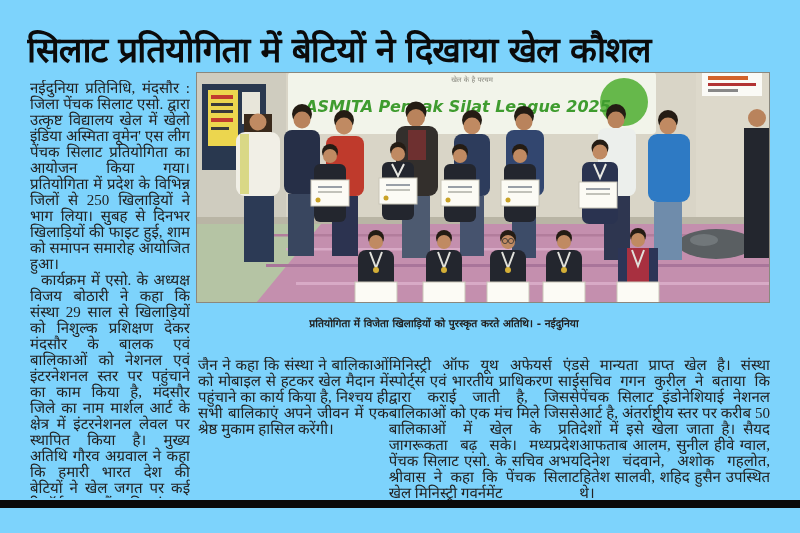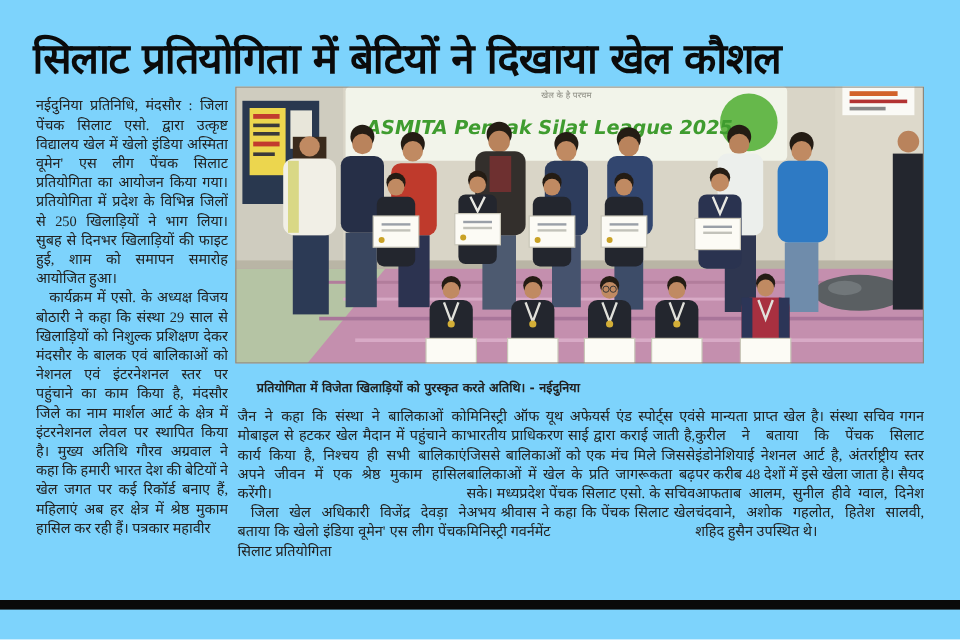--- a/index.html
+++ b/index.html
@@ -2,29 +2,29 @@
 <html><head>
 <meta charset="utf-8">
 <style>
   html,body{margin:0;padding:0;background:#ffffff;}
   .page{position:relative;width:800px;height:533px;background:#7dd3fc;overflow:hidden;
         font-family:"Liberation Serif","DejaVu Serif",serif;color:#1a1a1a;}
   .headline{position:absolute;left:27px;top:24px;width:746px;height:54px;
         font-family:"DejaVu Sans","Liberation Sans",sans-serif;
         font-weight:bold;font-size:35px;line-height:52px;color:#0b0b0b;
         letter-spacing:-1px;white-space:nowrap;overflow:hidden;}
-  .bodytext{font-size:12px;line-height:16px;text-align:justify;color:#222;}
+  .bodytext{font-size:15px;line-height:16px;text-align:justify;color:#222;}
   .bodytext p{margin:0;}
   .bodytext p.indent{text-indent:11px;font-family:Liberation Serif, serif;}
   .col1{position:absolute;left:30px;top:80px;width:160px;height:418px;overflow:hidden;}
   .photo-wrap{position:absolute;left:196px;top:72px;width:574px;height:231px;}
   .caption{position:absolute;left:214px;top:316px;width:460px;
         font-size:10.5px;font-weight:bold;color:#222;
-        font-family:"DejaVu Sans","Liberation Sans",sans-serif;}
-  .bottom-cols{position:absolute;left:198px;top:339px;width:572px;height:158px;
+        font-family:"DejaVu Sans","Liberation Sans",sans-serif;text-align:center;}
+  .bottom-cols{position:absolute;left:198px;top:357px;width:572px;height:158px;
         display:flex;}
   .bottom-cols .bcol{flex:1 1 0;overflow:hidden;}
   .black-bar{position:absolute;left:0;top:500px;width:800px;height:8px;background:#0a0a0a;}
   svg text{font-family:"DejaVu Sans","Liberation Sans",sans-serif;}
 </style>
 </head>
 <body>
 
 <div class="page">
 
@@ -226,25 +226,24 @@
 
       <rect x="0.5" y="0.5" width="573" height="230" fill="none" stroke="#8a887e"></rect>
     </svg>
   </div>
 
   <div class="caption">प्रतियोगिता में विजेता खिलाड़ियों को पुरस्कृत करते अतिथि। - नईदुनिया</div>
 
   <div class="bottom-cols">
     <div class="bcol bodytext">
       <p>जैन ने कहा कि संस्था ने बालिकाओं को मोबाइल से हटकर खेल मैदान में पहुंचाने का कार्य किया है, निश्चय ही सभी बालिकाएं अपने जीवन में एक श्रेष्ठ मुकाम हासिल करेंगी।</p>
-      <p class="indent">जिला खेल अधिकारी विजेंद्र देवड़ा ने बताया कि खेलो इंडिया वूमेन' एस लीग पेंचक सिलाट प्रतियोगिता</p>
     </div>
     <div class="bcol bodytext">
       <p>मिनिस्ट्री ऑफ यूथ अफेयर्स एंड स्पोर्ट्स एवं भारतीय प्राधिकरण साई द्वारा कराई जाती है, जिससे बालिकाओं को एक मंच मिले जिससे बालिकाओं में खेल के प्रति जागरूकता बढ़ सके। मध्यप्रदेश पेंचक सिलाट एसो. के सचिव अभय श्रीवास ने कहा कि पेंचक सिलाट खेल मिनिस्ट्री गवर्नमेंट</p>
     </div>
     <div class="bcol bodytext">
-      <p>से मान्यता प्राप्त खेल है। संस्था सचिव गगन कुरील ने बताया कि पेंचक सिलाट इंडोनेशियाई नेशनल आर्ट है, अंतर्राष्ट्रीय स्तर पर करीब 48 देशों में इसे खेला जाता है। सैयद आफताब आलम, सुनील हीवे ग्वाल, दिनेश चंदवाने, अशोक गहलोत, हितेश सालवी, शहिद हुसैन उपस्थित थे।</p>
+      <p>से मान्यता प्राप्त खेल है। संस्था सचिव गगन कुरील ने बताया कि पेंचक सिलाट इंडोनेशियाई नेशनल आर्ट है, अंतर्राष्ट्रीय स्तर पर करीब 50 देशों में इसे खेला जाता है। सैयद आफताब आलम, सुनील हीवे ग्वाल, दिनेश चंदवाने, अशोक गहलोत, हितेश सालवी, शहिद हुसैन उपस्थित थे।</p>
     </div>
   </div>
 
   <div class="black-bar"></div>
 
 </div>
 
 </body></html>

